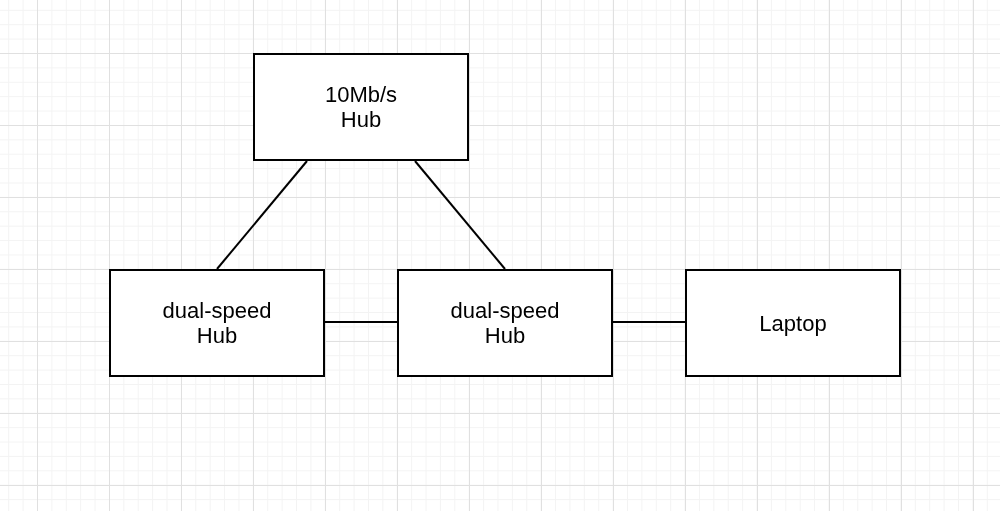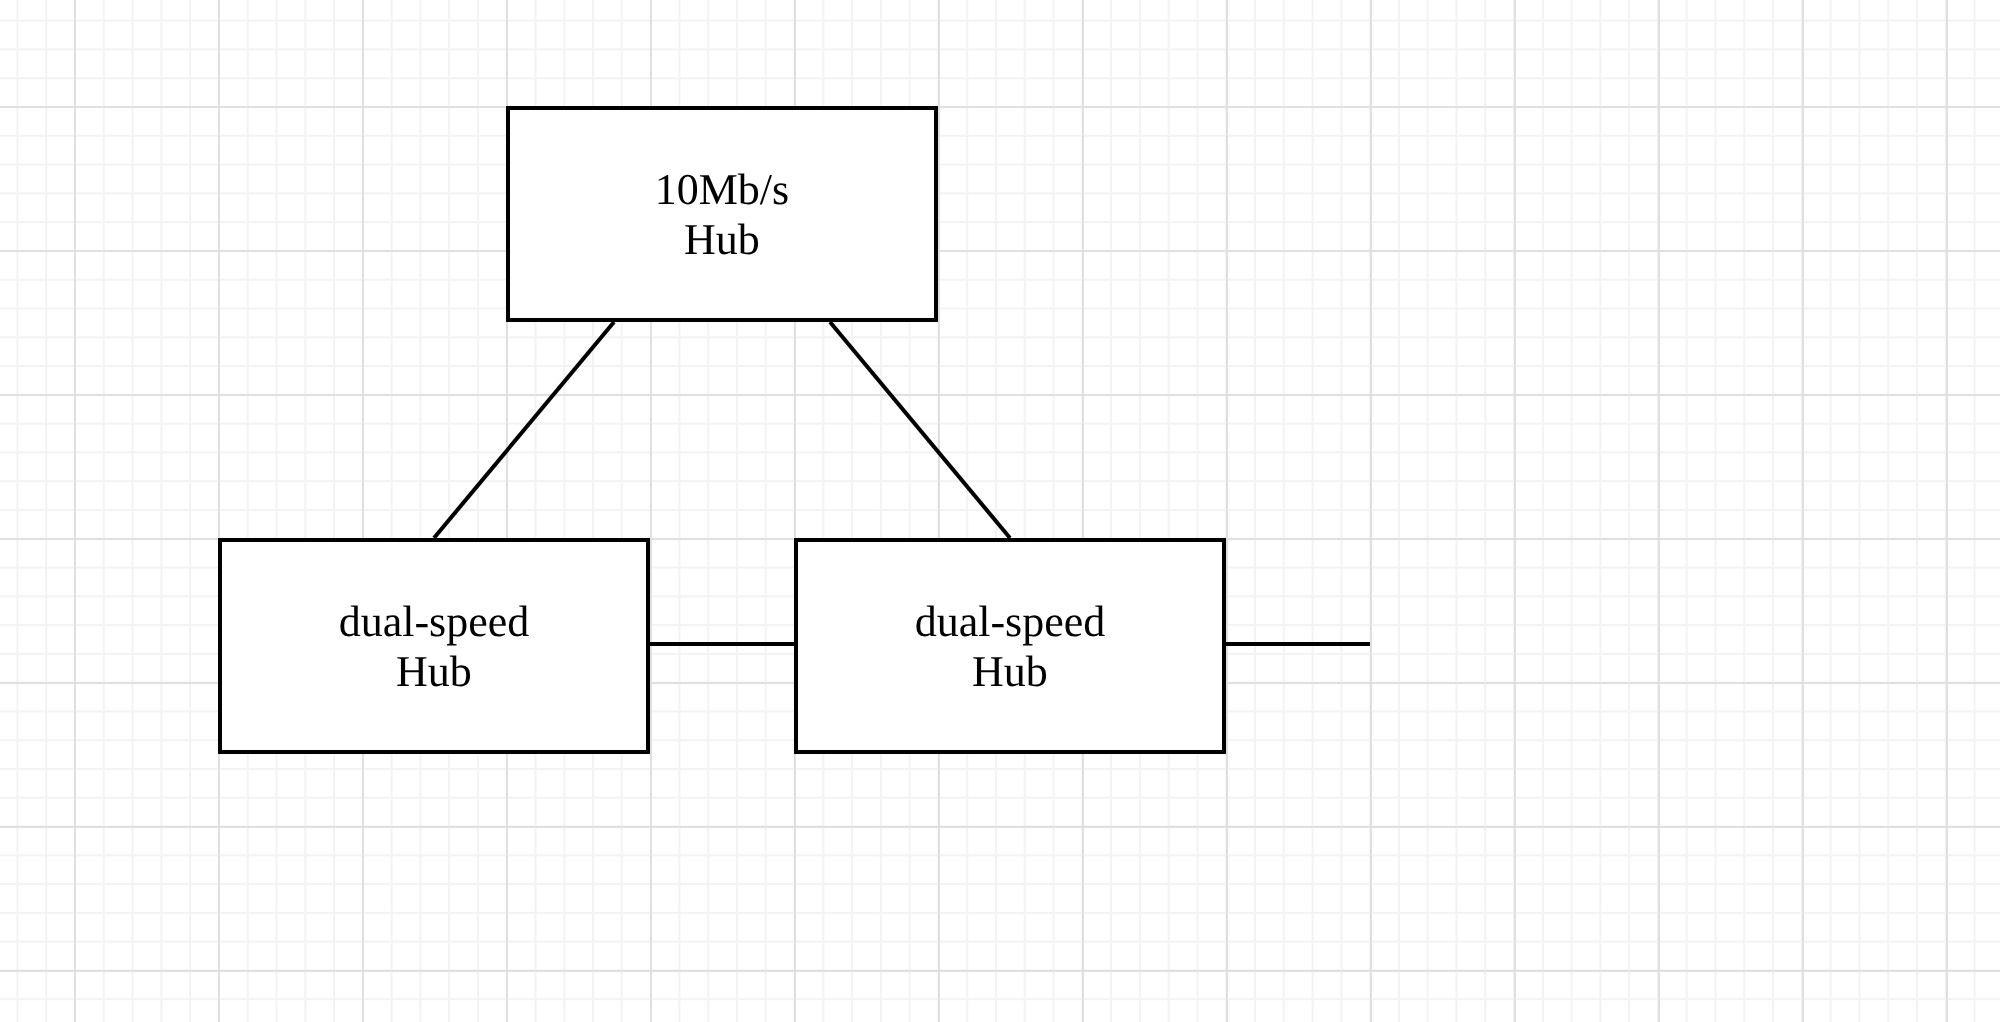--- a/index.html
+++ b/index.html
@@ -46,21 +46,20 @@
     border: 2px solid #000000;
     display: flex;
     flex-direction: column;
     align-items: center;
     justify-content: center;
     text-align: center;
     color: #000000;
     font-size: 22px;
     line-height: 25px;
     cursor: default;
-    font-family: Liberation Serif, serif;
   }
   .node .label span { display: block; }
 </style>
 </head>
 <body>
 
 <div class="canvas">
 
   <svg class="edges" viewBox="0 0 1000 511" xmlns="http://www.w3.org/2000/svg">
     <line x1="307" y1="161" x2="217" y2="269"></line>
@@ -83,14 +82,20 @@
     </div>
   </div>
 
   <div class="node" style="left:397px; top:269px;">
     <div class="label">
       <span>dual-speed</span>
       <span>Hub</span>
     </div>
   </div>
 
+  <div class="node" style="left:685px; top:269px;">
+    <div class="label">
+      <span>Laptop</span>
+      <span></span>
+    </div>
+  </div>
 
 </div>
 
 </body></html>

